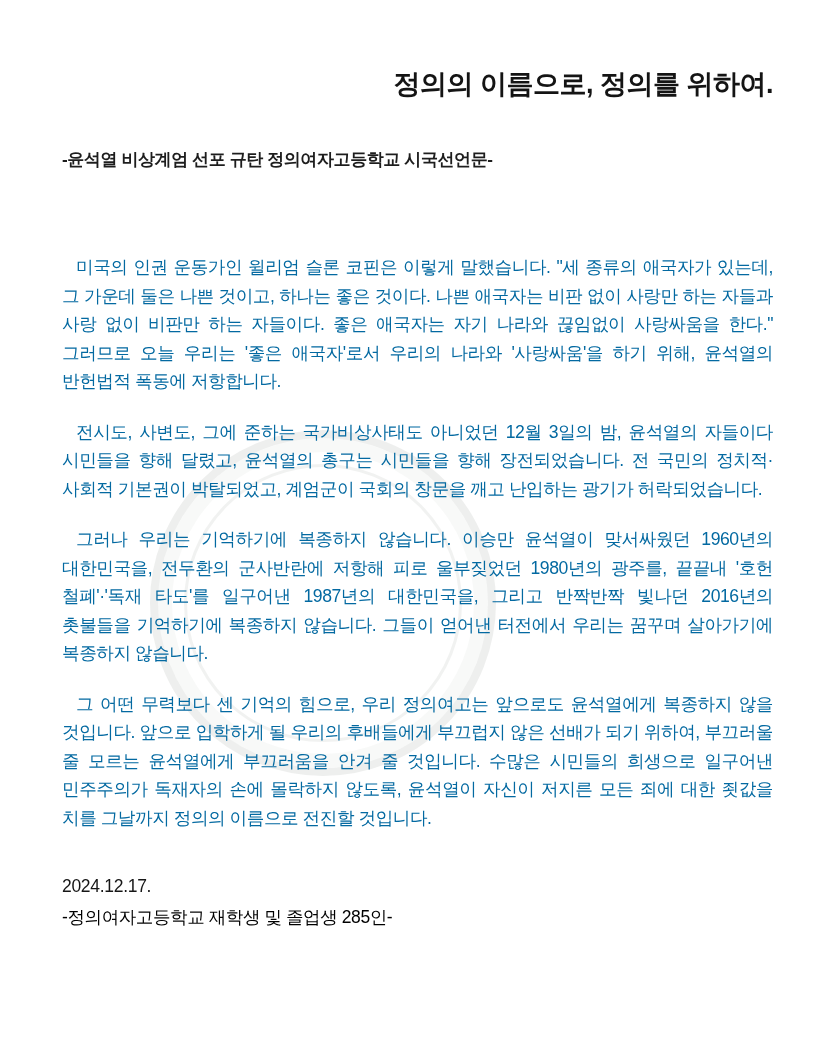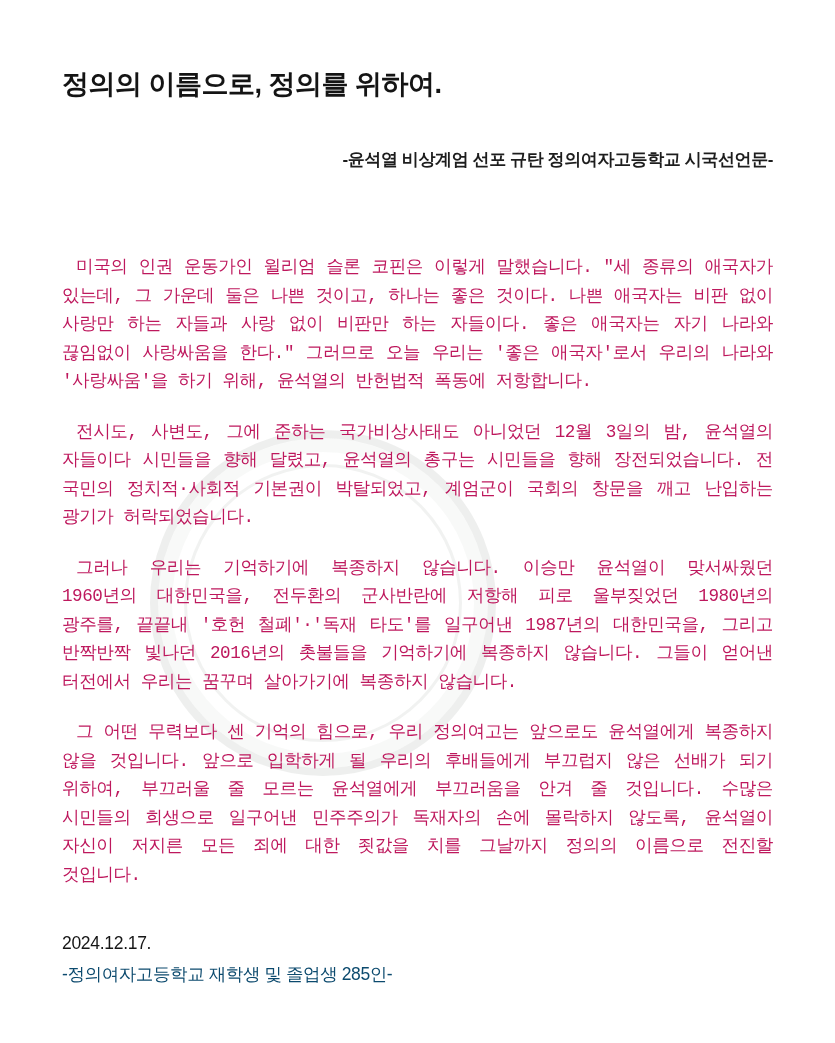--- a/index.html
+++ b/index.html
@@ -41,72 +41,71 @@
   }
 
   .page {
     position: relative;
     z-index: 1;
     padding: 52px 62px 0 62px;
     box-sizing: border-box;
   }
 
   .doc-title {
-    text-align: left;
+    text-align: right;
     font-size: 27px;
     font-weight: bold;
     letter-spacing: -0.5px;
     color: #141414;
     margin: 14px 0 0 0;
     line-height: 1.35;
   }
 
   .doc-subtitle {
-    text-align: right;
+    text-align: left;
     font-size: 17px;
     font-weight: bold;
     color: #1d1d1d;
     margin: 46px 0 0 0;
     letter-spacing: -0.4px;
   }
 
   .body-block {
     margin-top: 82px;
   }
 
   .para {
     font-size: 17.6px;
     line-height: 1.62;
     letter-spacing: -0.45px;
     text-align: justify;
     text-justify: inter-character;
-    color: #be185d;
+    color: #0369a1;
     margin: 0 0 22px 0;
     text-indent: 14px;
     word-break: keep-all;
-    font-family: Liberation Mono, monospace;
   }
   .para:last-of-type {
     margin-bottom: 0;
   }
 
   .signoff {
     margin-top: 44px;
     text-align: left;
   }
   .signoff .date {
     font-size: 17.5px;
     letter-spacing: -0.3px;
     color: #161616;
     margin-bottom: 8px;
   }
   .signoff .signers {
     font-size: 17.5px;
     letter-spacing: -0.4px;
-    color: #0c4a6e;
+    color: #000000;
   }
 </style>
 </head>
 <body>
 
 <div class="watermark"></div>
 
 <div class="page">
 
   <h1 class="doc-title">정의의 이름으로, 정의를 위하여.</h1>

